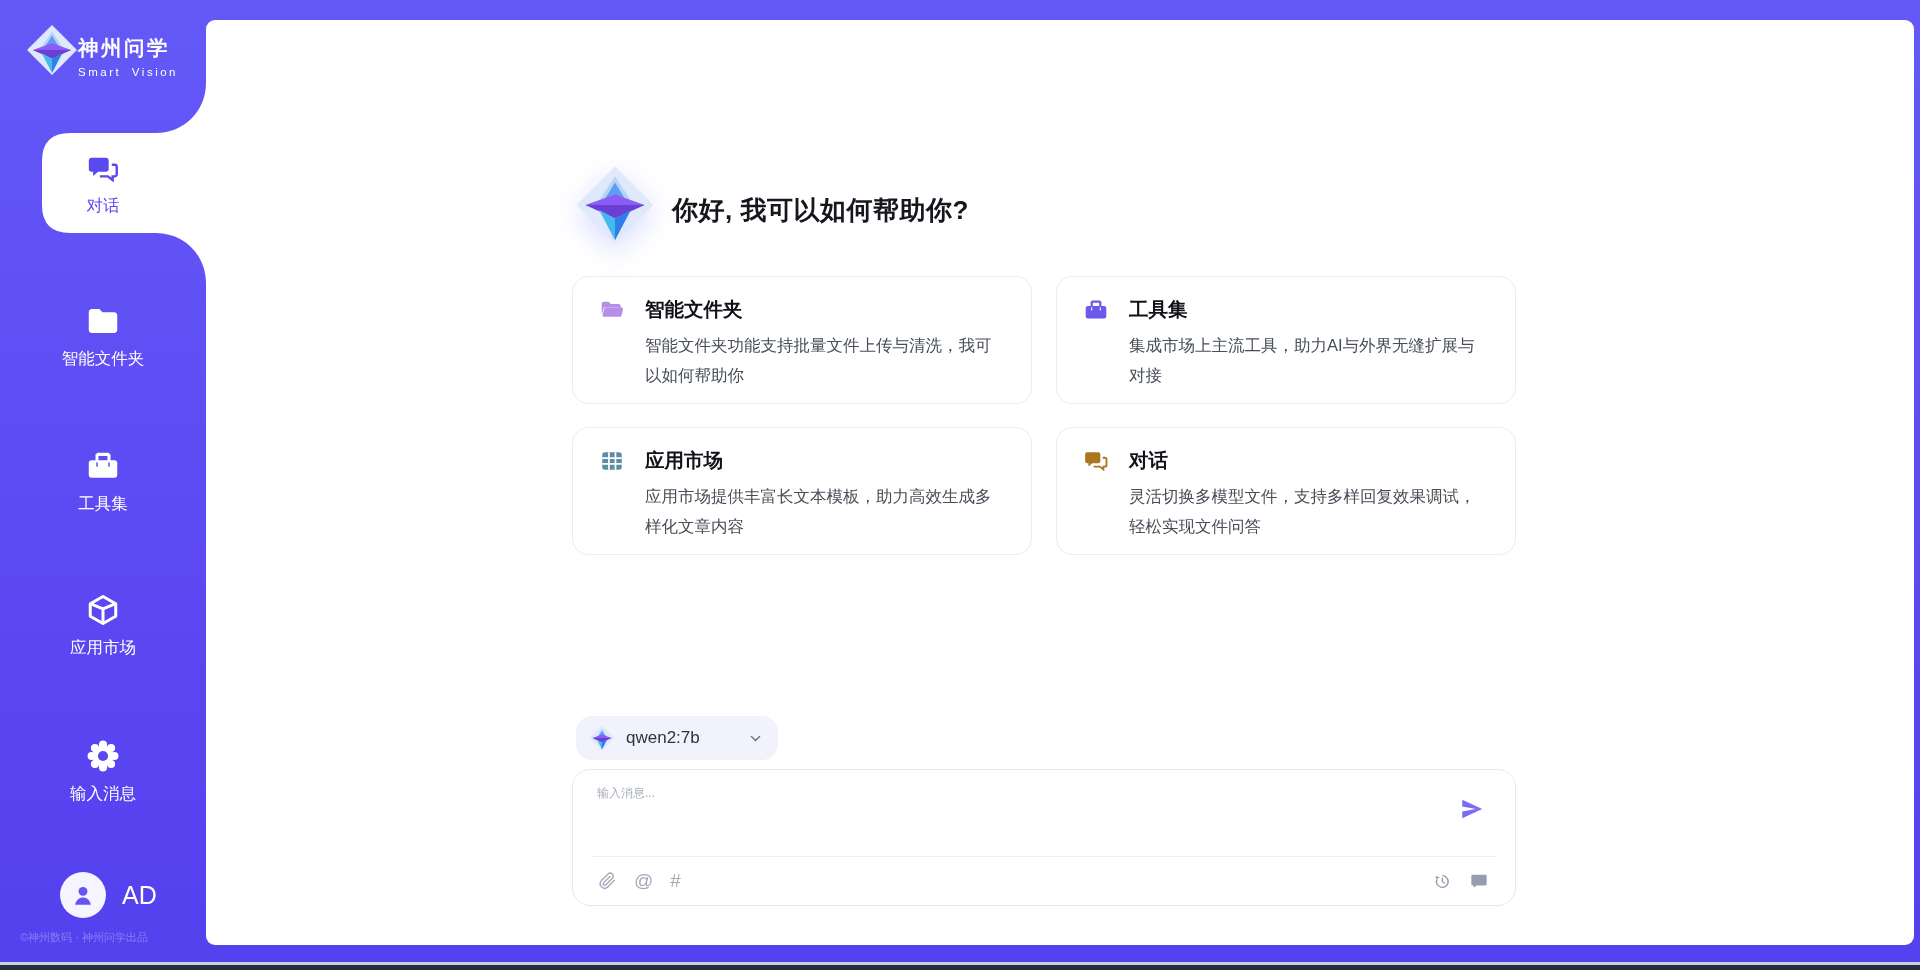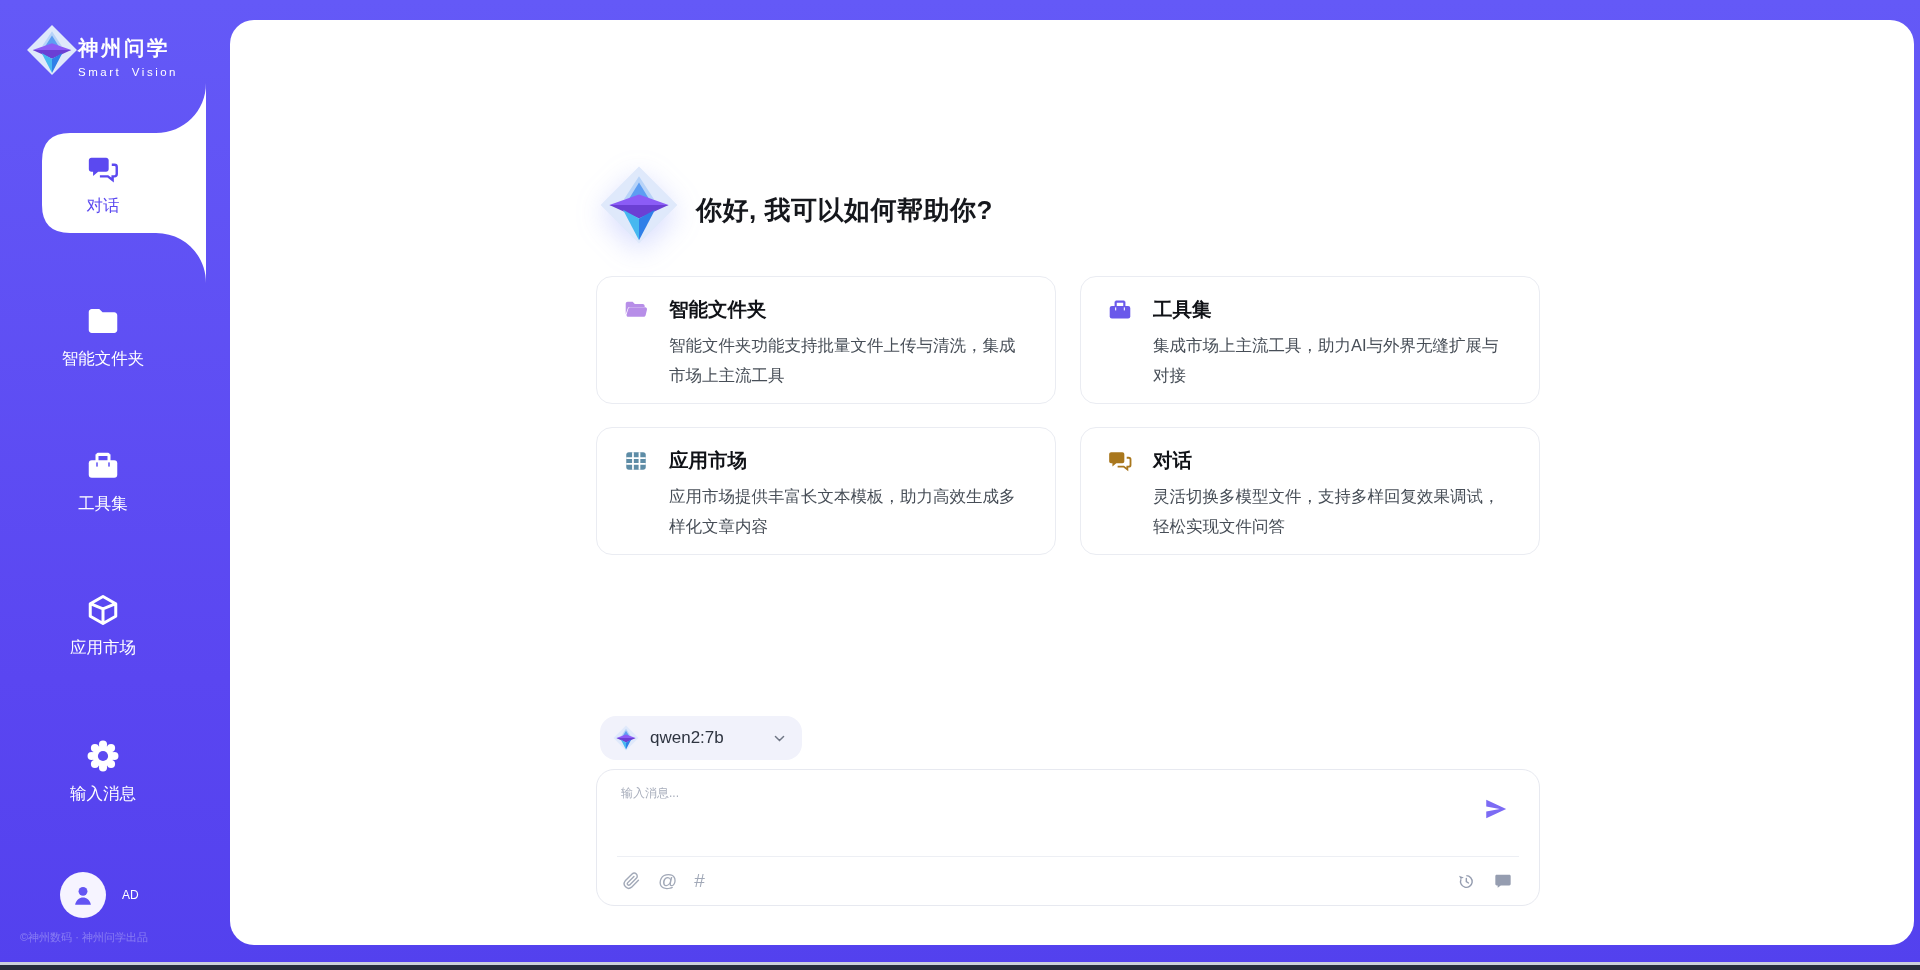--- a/index.html
+++ b/index.html
@@ -8,21 +8,21 @@
 
   .app { position:relative; width:1920px; height:970px; overflow:hidden;
          background:linear-gradient(180deg,#6459F7 0%,#5A46F1 70%,#5341EE 100%); }
 
   
   .bottom-line { position:absolute; left:0; right:0; bottom:5px; height:3px; background:#ccd1dd; z-index:9; }
   .bottom-bar  { position:absolute; left:0; right:0; bottom:0; height:5px; background:#272E3E; z-index:9; }
 
   
   .main-panel { position:absolute; left:206px; top:20px; right:6px; bottom:25px;
-                background:#fff; border-radius:24px; z-index:1;margin-left:24px; }
+                background:#fff; border-radius:9px; z-index:1; }
 
   
   .sidebar { position:absolute; left:0; top:0; width:206px; height:970px; z-index:2; }
 
   .brand { position:absolute; left:26px; top:24px; display:flex; align-items:flex-start; }
   .brand .logo { width:52px; height:52px; }
   .brand-name { color:#fff; font-size:20.5px; font-weight:700; letter-spacing:2.5px; margin-top:10px; }
   .brand-sub  { color:#fff; font-size:11.5px; letter-spacing:2.5px; word-spacing:5px; margin-top:4px; }
 
   .tab-blob { position:absolute; left:34px; top:83px; width:172px; height:200px; z-index:1; }
@@ -32,21 +32,21 @@
   .nav-item .nicon { width:36px; height:36px; color:#fff; }
   .nav-item .nlabel { font-size:16.5px; color:#fff; }
   .nav-item.active .nicon { color:#5B49F0; width:34px; height:34px; }
   .nav-item.active .nlabel { color:#5B49F0; }
   .ni-1 { top:152px; } .ni-2 { top:303px; } .ni-3 { top:448px; } .ni-4 { top:592px; } .ni-5 { top:738px; }
 
   .user-row { position:absolute; left:60px; top:872px; display:flex; align-items:center; gap:16px; }
   .avatar { width:46px; height:46px; border-radius:50%; background:#f6f4ff; display:flex;
             align-items:center; justify-content:center; }
   .avatar svg { width:26px; height:26px; }
-  .user-label { color:#fff; font-size:12px; }
+  .user-label { color:#fff; font-size:25px; }
 
   .copyright { position:absolute; left:20px; top:930px; color:rgba(255,255,255,0.3);
                font-size:11px; white-space:nowrap; z-index:3; }
 
   
   .hero-logo { position:absolute; left:369px; top:145px; width:80px; height:80px;
                filter:drop-shadow(0 8px 14px rgba(110,130,250,.28)); }
   .hero-title { position:absolute; left:466px; top:173px; font-size:26px; font-weight:700;
                 color:#15171c; letter-spacing:.5px; }
 
@@ -197,21 +197,21 @@
     <div class="cards">
 
       <div class="card">
         <div class="card-head">
           <svg class="cicon" viewBox="0 0 24 24" style="color:#b78ee8">
             <path fill="currentColor" d="M2.5 6.2c0-1 .8-1.8 1.8-1.8h4.6l2 2h7.3c1 0 1.8.8 1.8 1.8v1.1H6.3c-1 0-1.8.6-2 1.5L2.5 16V6.2z"></path>
             <path fill="currentColor" d="M4.9 10.9c.2-.8.9-1.4 1.7-1.4h13.8c1.2 0 2 1.1 1.7 2.2l-1.2 5.2c-.2.8-.9 1.4-1.7 1.4H5c-1.2 0-2-1.1-1.7-2.2l1.6-5.2z"></path>
           </svg>
           <span class="card-title">智能文件夹</span>
         </div>
-        <div class="card-desc">智能文件夹功能支持批量文件上传与清洗，集成市场上主流工具</div>
+        <div class="card-desc">智能文件夹功能支持批量文件上传与清洗，我可以如何帮助你</div>
       </div>
 
       <div class="card">
         <div class="card-head">
           <svg class="cicon" viewBox="0 0 24 24" style="color:#6a59ea">
             <rect x="7" y="4.2" width="2" height="5.5" fill="currentColor"></rect>
             <rect x="15" y="4.2" width="2" height="5.5" fill="currentColor"></rect>
             <rect x="7.5" y="3.2" width="9" height="2.2" rx="1.1" fill="currentColor"></rect>
             <rect x="2.5" y="8.2" width="19" height="11.6" rx="2" fill="currentColor"></rect>
             <rect x="7.5" y="9.6" width="1" height="2.8" fill="#fff"></rect>

